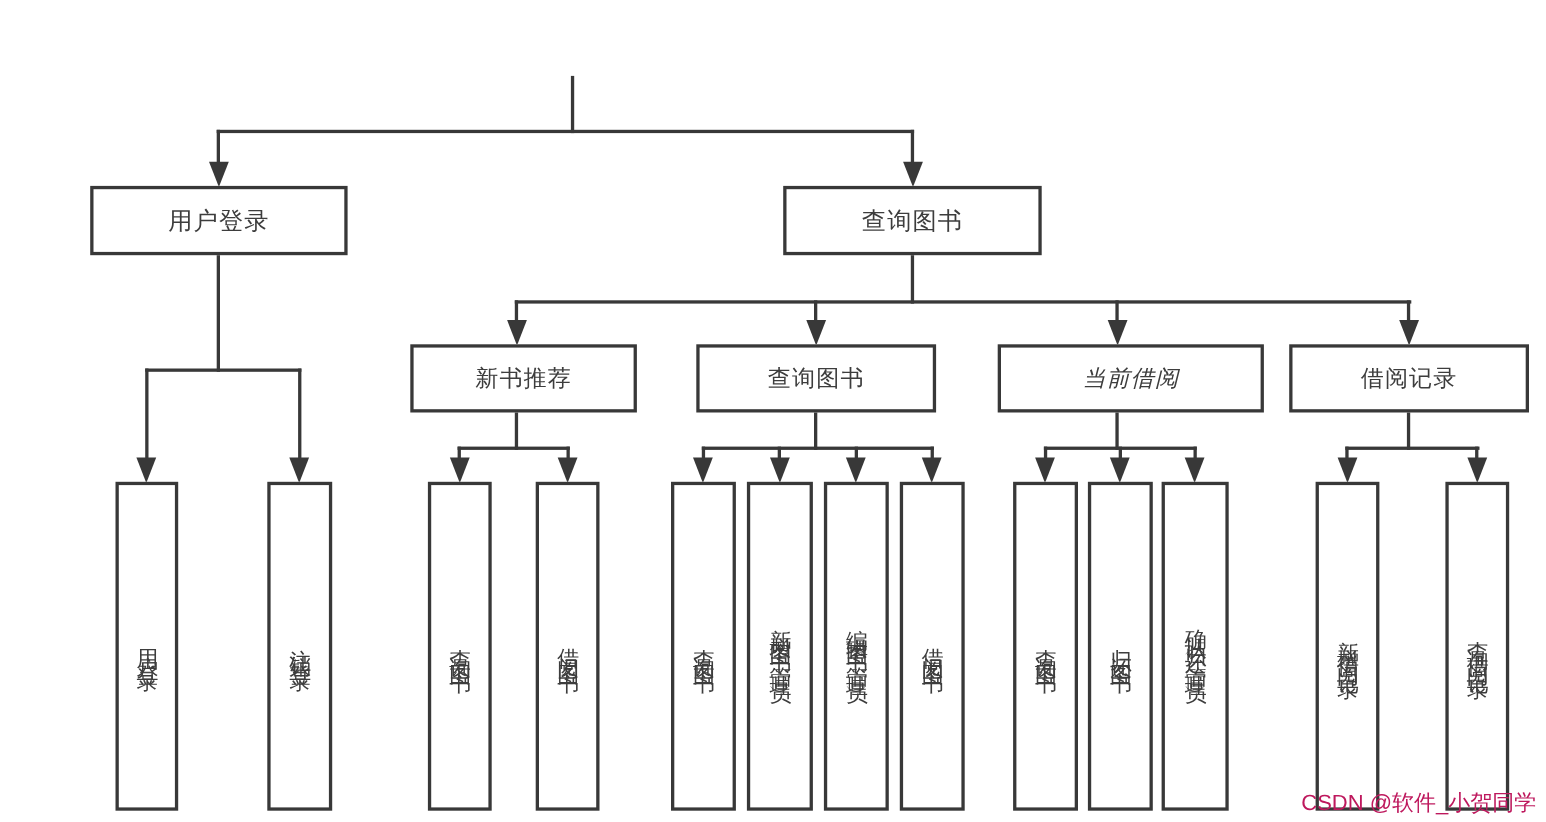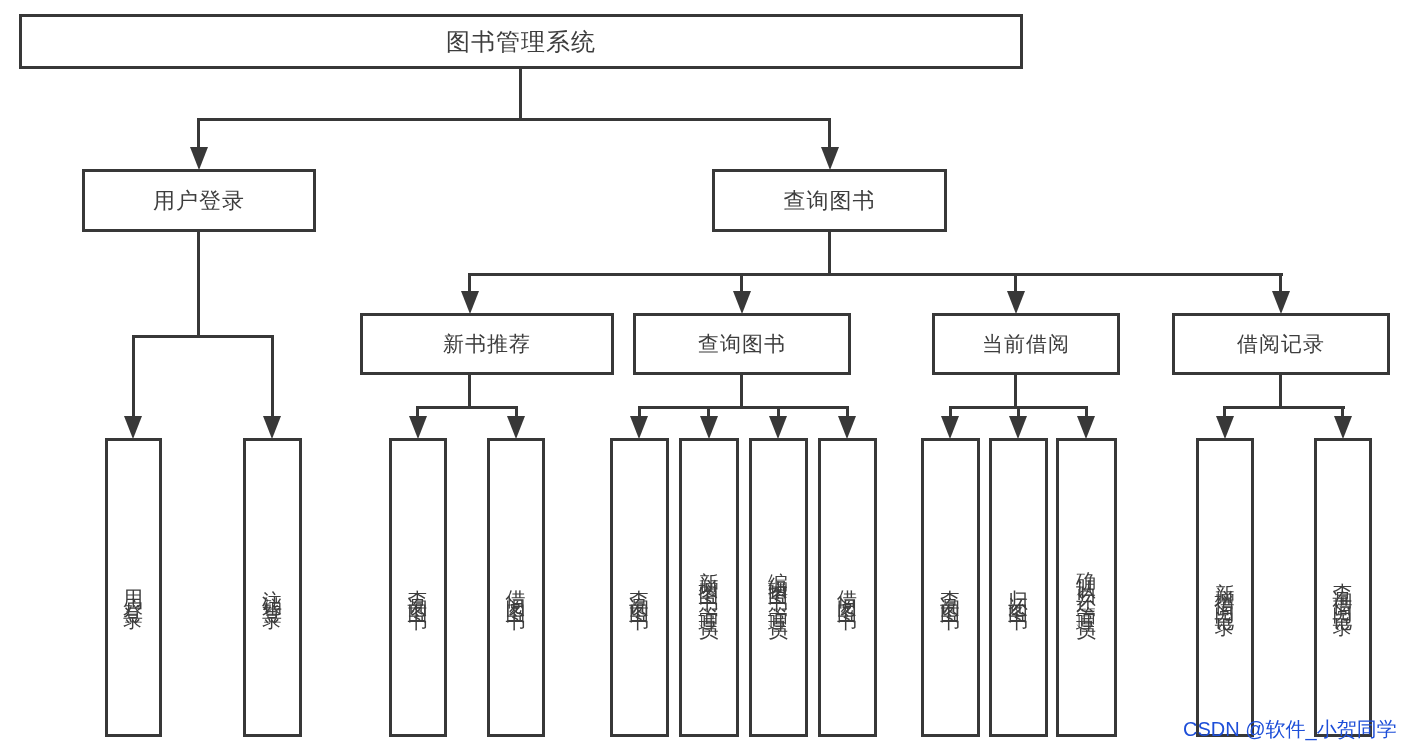--- a/index.html
+++ b/index.html
@@ -42,33 +42,30 @@
     position:absolute;width:0;height:0;
     border-left:9px solid transparent;
     border-right:9px solid transparent;
     border-top:23px solid #383838;
   }
   #watermark{
     position:absolute;
     left:1183px;top:716px;
     width:220px;
     font-size:20px;
-    color:#1d4ed8;
+    color:#be185d;
     white-space:nowrap;
     z-index:10;
   }
 </style>
 </head>
 <body>
 
 <div id="canvas">
 
-  <div class="box lvl1" style="left:19px;top:14px;width:1004px;height:55px;">
-    <span>图书管理系统</span>
-  </div>
 
   <div class="line" style="left:519px;top:69px;width:3px;height:52px;"></div>
   <div class="line" style="left:197px;top:118px;width:634px;height:3px;"></div>
   <div class="line" style="left:197px;top:118px;width:3px;height:31px;"></div>
   <div class="arrow" style="left:190px;top:147px;"></div>
   <div class="line" style="left:828px;top:118px;width:3px;height:31px;"></div>
   <div class="arrow" style="left:821px;top:147px;"></div>
 
   <div class="box lvl2" style="left:82px;top:169px;width:234px;height:63px;">
     <span>用户登录</span>
@@ -88,27 +85,27 @@
   <div class="line" style="left:468px;top:273px;width:815px;height:3px;"></div>
   <div class="line" style="left:468px;top:273px;width:3px;height:21px;"></div>
   <div class="arrow" style="left:461px;top:291px;"></div>
   <div class="line" style="left:740px;top:273px;width:3px;height:21px;"></div>
   <div class="arrow" style="left:733px;top:291px;"></div>
   <div class="line" style="left:1014px;top:273px;width:3px;height:21px;"></div>
   <div class="arrow" style="left:1007px;top:291px;"></div>
   <div class="line" style="left:1279px;top:273px;width:3px;height:21px;"></div>
   <div class="arrow" style="left:1272px;top:291px;"></div>
 
-  <div class="box lvl3" style="left:360px;top:313px;width:254px;height:62px;text-align:right;">
+  <div class="box lvl3" style="left:373px;top:313px;width:206px;height:62px;text-align:right;">
     <span>新书推荐</span>
   </div>
   <div class="box lvl3" style="left:633px;top:313px;width:218px;height:62px;">
     <span>查询图书</span>
   </div>
-  <div class="box lvl3" style="left:932px;top:313px;width:188px;height:62px;">
+  <div class="box lvl3" style="left:907px;top:313px;width:242px;height:62px;font-style:italic;">
     <span>当前借阅</span>
   </div>
   <div class="box lvl3" style="left:1172px;top:313px;width:218px;height:62px;">
     <span>借阅记录</span>
   </div>
 
   <div class="line" style="left:468px;top:375px;width:3px;height:34px;"></div>
   <div class="line" style="left:416px;top:406px;width:102px;height:3px;"></div>
   <div class="line" style="left:416px;top:406px;width:3px;height:12px;"></div>
   <div class="arrow" style="left:409px;top:416px;"></div>

